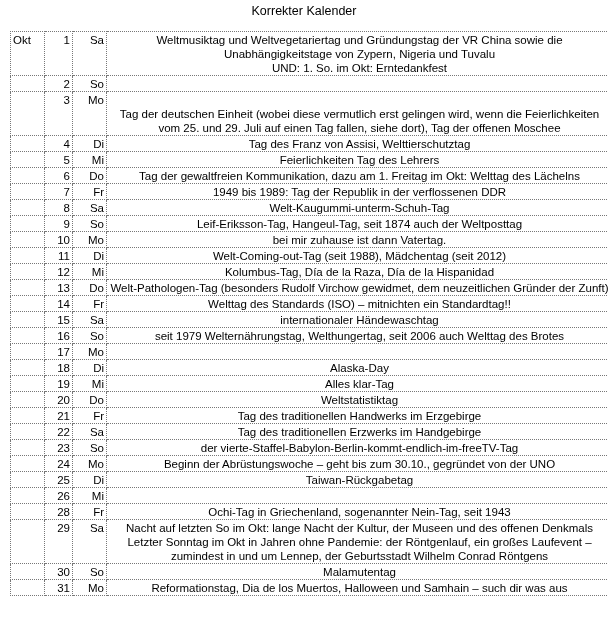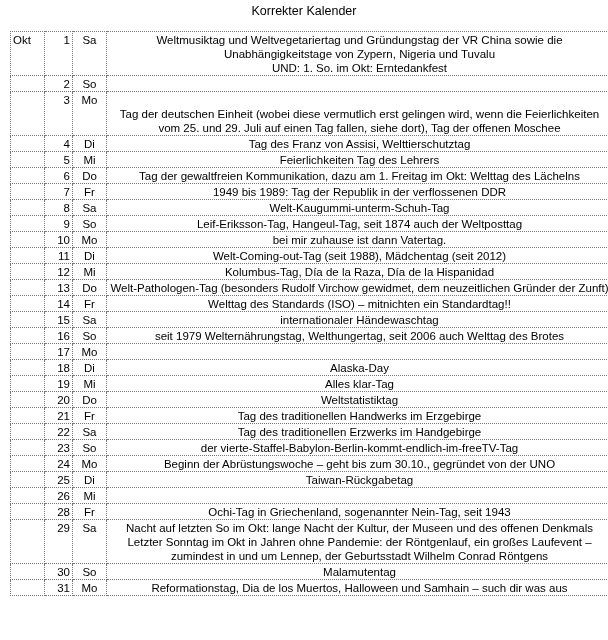--- a/index.html
+++ b/index.html
@@ -28,21 +28,21 @@
   table.calendar td {
     border: 1px dotted #777777;
     vertical-align: top;
     font-size: 11.5px;
     line-height: 14px;
     padding: 0.5px 2px;
     overflow: hidden;
   }
   td.col-month   { width: 29px; text-align: left;  padding-left: 2px; }
   td.col-date    { width: 23px; text-align: right; padding-right: 1px; }
-  td.col-weekday { width: 29px; text-align: center;  padding-left: 3px; }
+  td.col-weekday { width: 29px; text-align: right;  padding-left: 3px; }
   td.col-entry   { text-align: center; padding-left: 4px; padding-right: 3px;
                    white-space: pre-wrap; word-wrap: break-word; }
 </style>
 </head>
 <body>
 
 <div>
   <div class="page-title">Korrekter Kalender</div>
 
   <table class="calendar">

